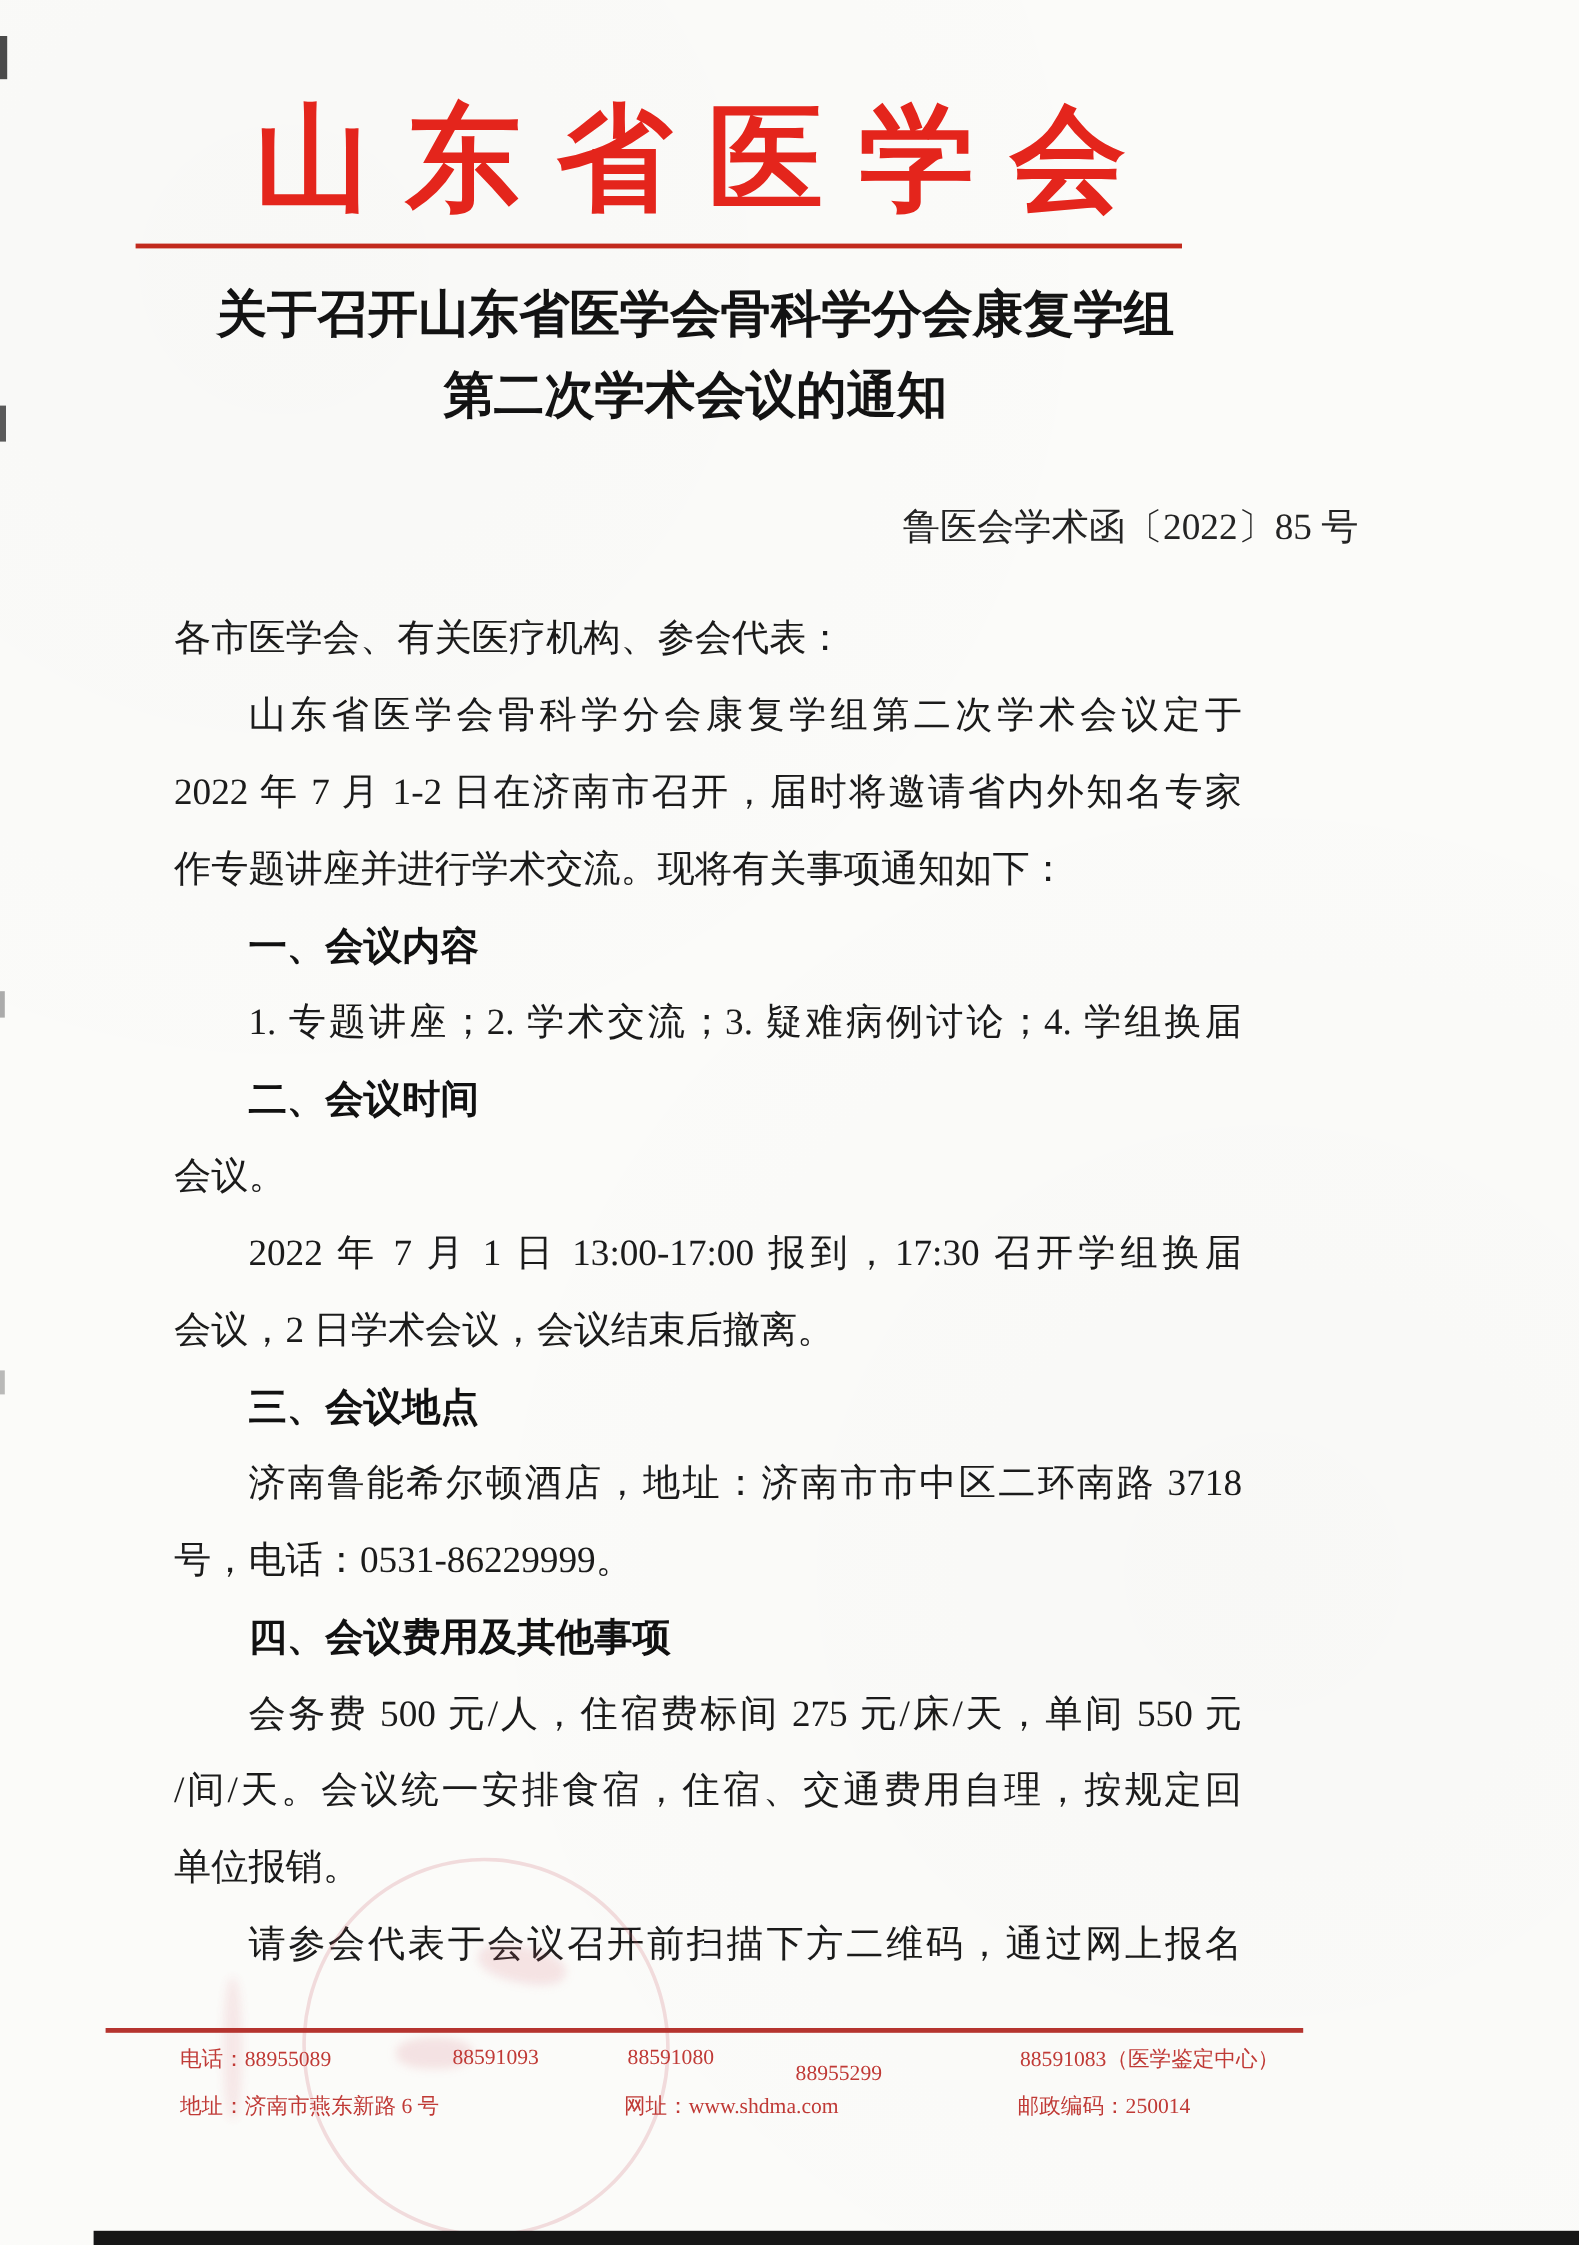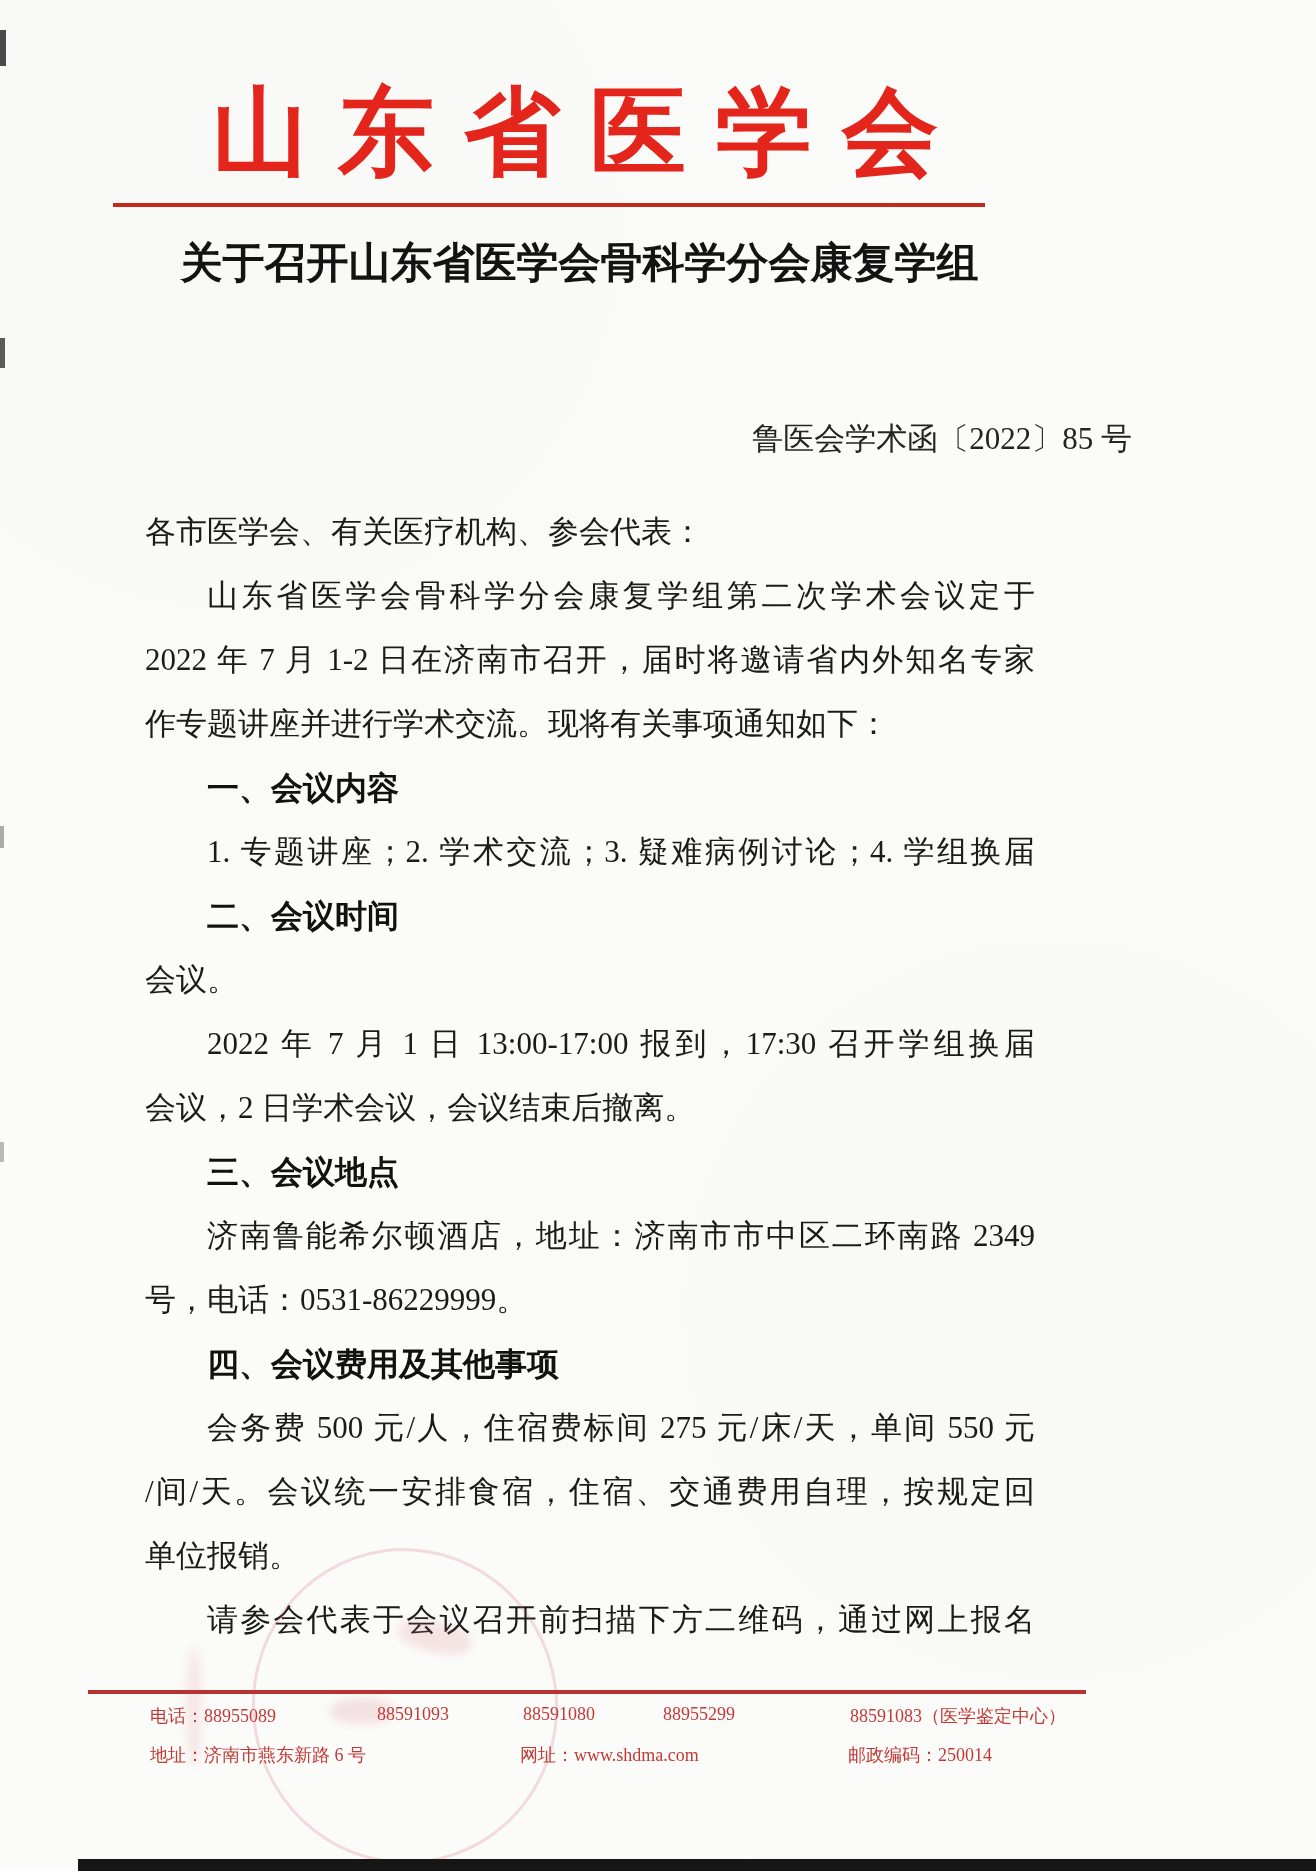--- a/index.html
+++ b/index.html
@@ -61,58 +61,59 @@
   .stamp-blob.b3{left:186px;top:1648px;width:16px;height:118px;opacity:.8;}
 
   
   .footer-rule{position:absolute;left:88px;top:1690px;width:998px;height:4px;background:#b5342f;}
   .footer-item{
     position:absolute;font-size:18px;color:#c03a36;white-space:nowrap;
     font-family:"Liberation Serif","DejaVu Serif",serif;
   }
   .f-row1{top:1704px;}
   .f-row2{top:1743px;}
-  .fp1{left:150px;} .fp2{left:377px;} .fp3{left:523px;} .fp4{left:663px;} .fp5{left:850px;}
+  .fp1{left:150px;} .fp2{left:377px;} .fp3{left:523px;} .fp4{left:663px;margin-top:13px;} .fp5{left:850px;}
   .fa{left:150px;} .fw{left:520px;} .fz{left:848px;}
 
   
   .bottom-bar{position:absolute;left:78px;top:1859px;width:1238px;height:12px;background:#161616;}
   .speck{position:absolute;left:0;background:#4a4a4a;}
   .speck.s1{top:30px;width:6px;height:36px;}
   .speck.s2{top:338px;width:5px;height:30px;background:#5a5a5a;}
   .speck.s3{top:826px;width:4px;height:22px;background:#777;opacity:.6;}
   .speck.s4{top:1142px;width:4px;height:20px;background:#777;opacity:.5;}
 </style>
 </head>
 <body>
 
 <div class="page">
 
   <div class="masthead">山东省医学会</div>
   <div class="masthead-rule"></div>
 
   <div class="notice-title">
     <div>关于召开山东省医学会骨科学分会康复学组</div>
+    <div>第二次学术会议的通知</div>
   </div>
 
   <div class="doc-number">鲁医会学术函〔2022〕85 号</div>
 
   <div class="body-text">
     <div class="line">各市医学会、有关医疗机构、参会代表：</div>
     <div class="line indent fill">山东省医学会骨科学分会康复学组第二次学术会议定于</div>
     <div class="line fill">2022 年 7 月 1-2 日在济南市召开，届时将邀请省内外知名专家</div>
     <div class="line">作专题讲座并进行学术交流。现将有关事项通知如下：</div>
     <div class="line heading">一、会议内容</div>
     <div class="line indent fill">1. 专题讲座；2. 学术交流；3. 疑难病例讨论；4. 学组换届</div>
     <div class="line heading">二、会议时间</div>
     <div class="line">会议。</div>
     <div class="line indent fill">2022 年 7 月 1 日 13:00-17:00 报到，17:30 召开学组换届</div>
     <div class="line">会议，2 日学术会议，会议结束后撤离。</div>
     <div class="line heading">三、会议地点</div>
-    <div class="line indent fill">济南鲁能希尔顿酒店，地址：济南市市中区二环南路 2349</div>
+    <div class="line indent fill">济南鲁能希尔顿酒店，地址：济南市市中区二环南路 3718</div>
     <div class="line">号，电话：0531-86229999。</div>
     <div class="line heading">四、会议费用及其他事项</div>
     <div class="line indent fill">会务费 500 元/人，住宿费标间 275 元/床/天，单间 550 元</div>
     <div class="line fill">/间/天。会议统一安排食宿，住宿、交通费用自理，按规定回</div>
     <div class="line">单位报销。</div>
     <div class="line indent fill">请参会代表于会议召开前扫描下方二维码，通过网上报名</div>
   </div>
 
   <div class="stamp-circle"></div>
   <div class="stamp-blob b1"></div>

